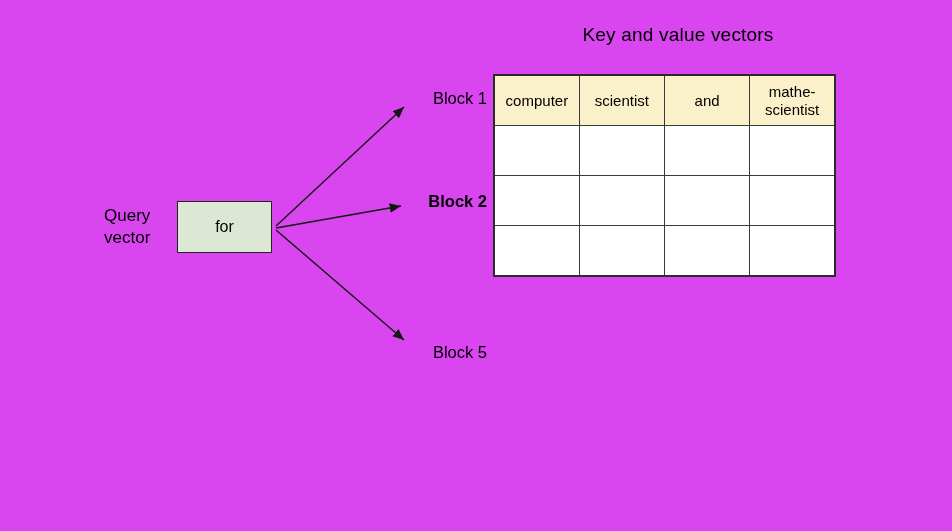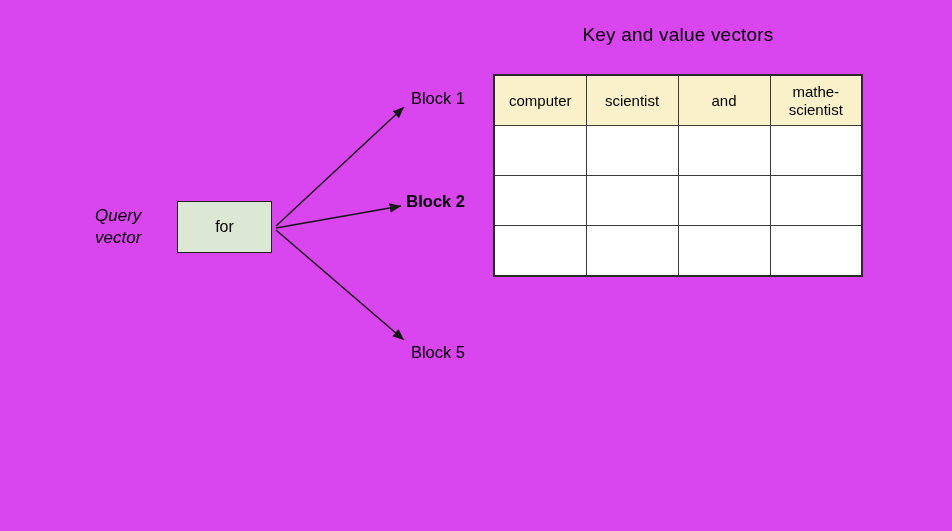--- a/index.html
+++ b/index.html
@@ -21,57 +21,56 @@
     left: 493px;
     top: 24px;
     width: 370px;
     text-align: center;
     font-size: 19px;
     letter-spacing: 0.2px;
     color: #000000;
   }
   .query-caption {
     position: absolute;
-    left: 95px;
+    left: 104px;
     top: 205px;
     font-size: 17px;
     line-height: 22px;
     white-space: pre-line;
     color: #000000;
-    font-style: italic;
   }
   .query-box {
     position: absolute;
     left: 177px;
     top: 201px;
     width: 93px;
     height: 50px;
     background: var(--query-box-bg, #dce8d3);
     border: 1.5px solid #222222;
     display: flex;
     align-items: center;
     justify-content: center;
     font-size: 16px;
   }
   .block-label {
     position: absolute;
-    left: 376px;
+    left: 398px;
     width: 89px;
     text-align: right;
     font-size: 16.5px;
     color: #000000;
   }
   #block-label-1 { top: 89px; }
   #block-label-2 { top: 192px; font-weight: bold; }
   #block-label-0 { top: 343px; }
   table.kv {
     position: absolute;
     left: 493px;
     top: 74px;
-    width: 370px;
+    width: 343px;
     border-collapse: collapse;
     table-layout: fixed;
     border: 2px solid #2b2b2b;
   }
   table.kv td {
     border: 1.5px solid #3a3a3a;
     height: 49px;
     text-align: center;
     vertical-align: middle;
     font-size: 15px;

